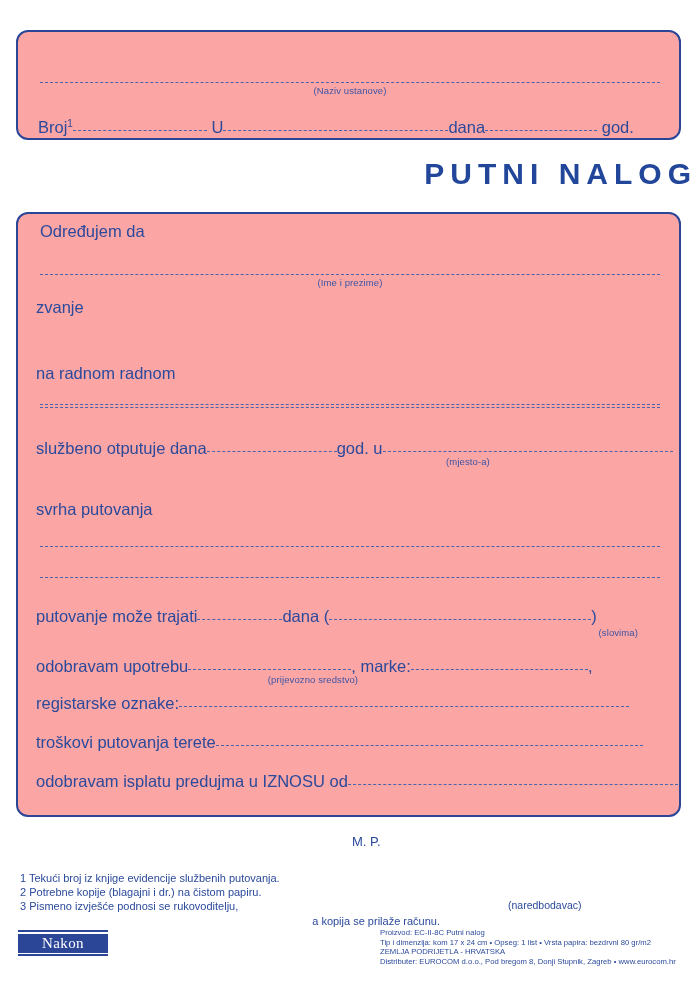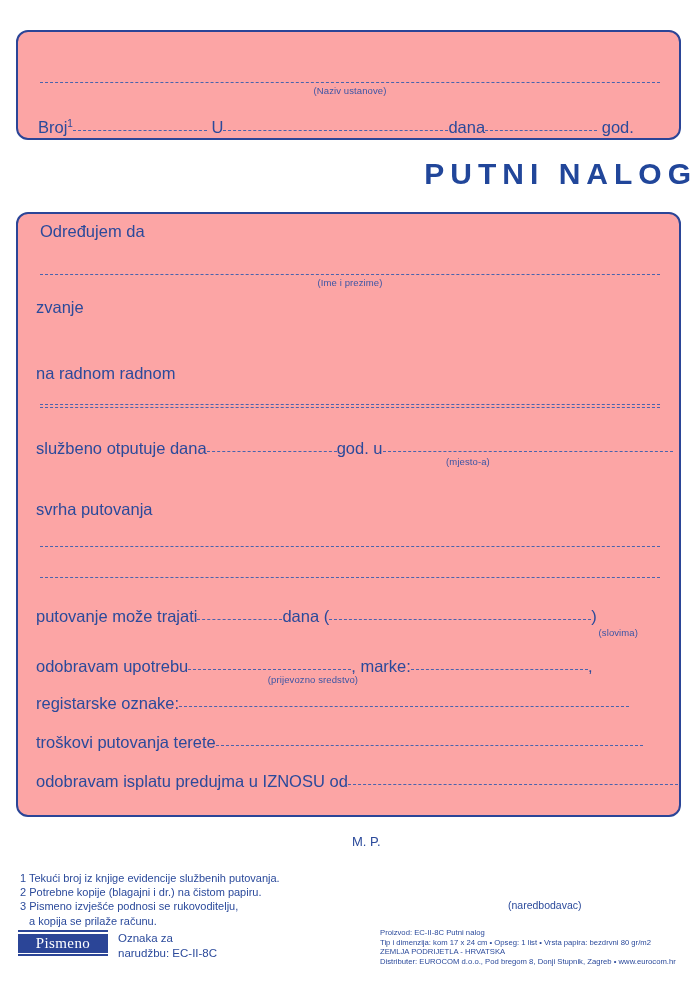--- a/index.html
+++ b/index.html
@@ -152,21 +152,21 @@
     font-size: 13px;
   }
 
   #footnotes {
     left: 20px;
     top: 871px;
     width: 420px;
     font-size: 11px;
     line-height: 14.2px;
   }
-  #footnotes .indent { padding-left: 9px; display: block; }
+  #footnotes .indent { padding-left: 9px; display: block; text-align: right; }
 
   #naredbodavac {
     left: 508px;
     top: 899px;
     font-size: 10.5px;
   }
 
   
   #logo-wrap {
     left: 18px;
@@ -290,29 +290,25 @@
     <span>2 Potrebne kopije (blagajni i dr.) na čistom papiru.</span><br>
     <span>3 Pismeno izvješće podnosi se rukovoditelju,</span>
     <span class="indent">a kopija se prilaže računu.</span>
   </div>
 
   <div class="abs" id="naredbodavac">(naredbodavac)</div>
 
   <div class="abs" id="logo-wrap">
     <div id="logo-rule-top"></div>
     <div id="logo-box">
-      <div id="logo-text">Pismeno</div>
+      <div id="logo-text">Nakon</div>
     </div>
     <div id="logo-rule-bottom"></div>
   </div>
 
-  <div class="abs" id="oznaka">
-    <span>Oznaka za</span><br>
-    <span>narudžbu: EC-II-8C</span>
-  </div>
 
   <div class="abs" id="product-info">
     <span>Proizvod: EC-II-8C Putni nalog</span><br>
     <span>Tip i dimenzija: kom 17 x 24 cm • Opseg: 1 list • Vrsta papira: bezdrvni 80 gr/m2</span><br>
     <span>ZEMLJA PODRIJETLA - HRVATSKA</span><br>
     <span>Distributer: EUROCOM d.o.o., Pod bregom 8, Donji Stupnik, Zagreb • www.eurocom.hr</span>
   </div>
 
 </div>
 

